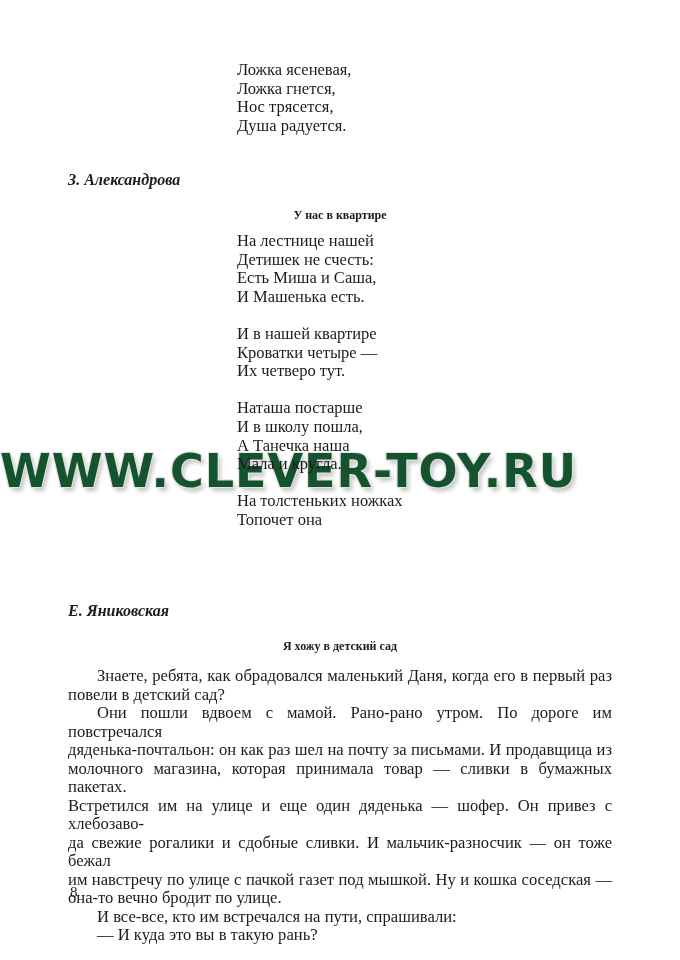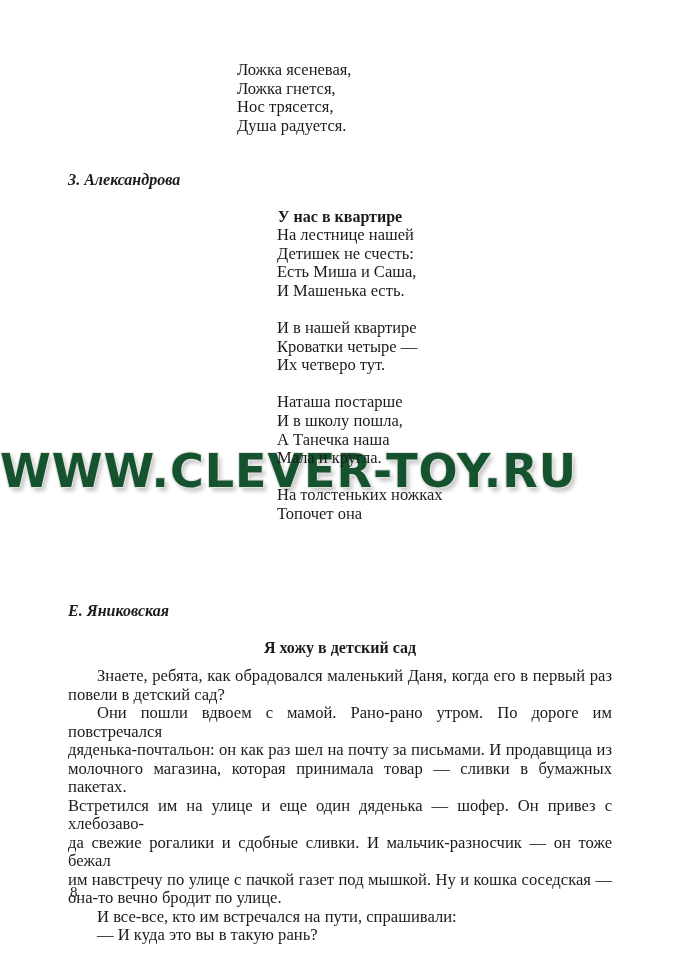--- a/index.html
+++ b/index.html
@@ -15,21 +15,21 @@
     text-shadow:-1px -1px 0 #e2e2e2, 1px -1px 0 #e2e2e2,
                 -1px 1px 0 #e2e2e2, 1px 1px 0 #dedede,
                  3px 4px 4px #c6c6c6;
     white-space:nowrap;
   }
   .layer { z-index:1; }
   .poem { font-size:16.5px; line-height:18.6px; }
   .poem .stanza { margin-bottom:18.6px; }
   .poem .stanza:last-child { margin-bottom:0; }
   .author { font-weight:bold; font-style:italic; font-size:16px; }
-  .title { left:68px; width:544px; text-align:center; font-weight:bold; font-size:16px; }
+  .title { left:68px; width:544px; text-align:center; font-weight:bold; font-size:12px; }
   .prose { left:68px; width:544px; font-size:16.6px; line-height:18.5px; }
   .prose .line.just { text-align:justify; text-align-last:justify; }
   .prose .line.indent { text-indent:29px; }
   .pagenum { font-size:15px; }
 </style>
 </head>
 <body>
 
 <div class="page">
   <div class="abs watermark">WWW.CLEVER-TOY.RU</div>
@@ -38,21 +38,21 @@
       <div class="line">Ложка ясеневая,</div>
       <div class="line">Ложка гнется,</div>
       <div class="line">Нос трясется,</div>
       <div class="line">Душа радуется.</div>
     </div>
 
   <div class="abs layer author" style="left:68px; top:171px;">З. Александрова</div>
 
   <div class="abs layer title" style="top:208px;">У нас в квартире</div>
 
-  <div class="abs layer poem" id="poem1" style="left:237px; top:226px;margin-left:40px;">
+  <div class="abs layer poem" id="poem1" style="left:237px; top:232px;">
       <div class="stanza">
         <div class="line">На лестнице нашей</div>
         <div class="line">Детишек не счесть:</div>
         <div class="line">Есть Миша и Саша,</div>
         <div class="line">И Машенька есть.</div>
       </div>
       <div class="stanza">
         <div class="line">И в нашей квартире</div>
         <div class="line">Кроватки четыре —</div>
         <div class="line">Их четверо тут.</div>

